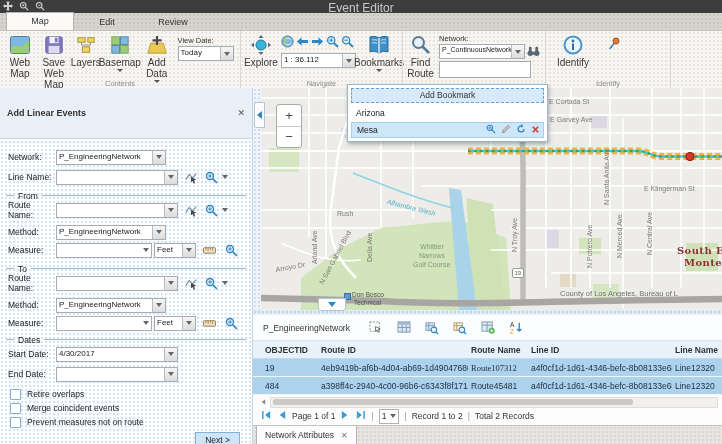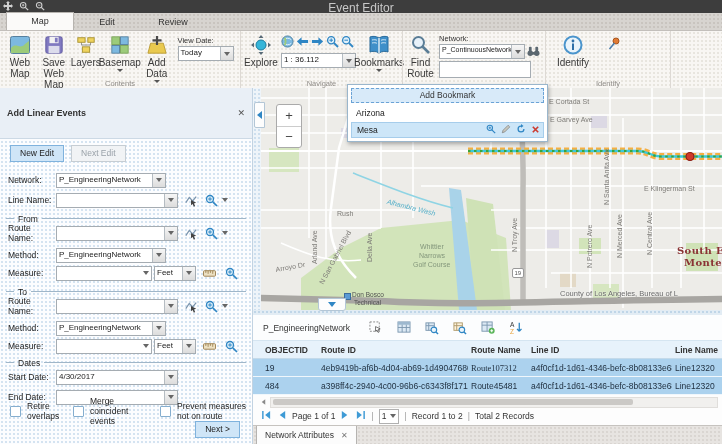--- a/index.html
+++ b/index.html
@@ -429,24 +429,20 @@
             </svg></span>
       </span>
     </div>
   </div>
 
   <div id="panel">
     <div class="phead">
       <span class="ptitle">Add Linear Events</span>
       <span class="pclose">✕</span>
     </div>
-    <div class="btnrow">
-      <span class="pbtn">New Edit</span>
-      <span class="pbtn disabled">Next Edit</span>
-    </div>
 
     <div class="prow" style="margin-top:10px;">
       <span class="plabel">Network:</span>
       <div class="combo c108">
         <span class="val">P_EngineeringNetwork</span>
         <span class="cbtn">
             <i class="car"></i>
           </span>
       </div>
     </div>
@@ -623,21 +619,21 @@
     <div class="prow" style="margin-top:4px;">
       <span class="plabel">End Date:</span>
       <div class="combo c118">
         <span class="val"></span>
         <span class="cbtn">
             <i class="car"></i>
           </span>
       </div>
     </div>
 
-    <div style="display:flex;flex-direction:row;gap:2px;">
+    <div style="margin-top:6px;display:flex;flex-direction:column;gap:2px;">
         <div class="cbrow">
           <span class="cb"></span>
           <span class="cblbl">Retire overlaps</span>
         </div>
         <div class="cbrow">
           <span class="cb"></span>
           <span class="cblbl">Merge coincident events</span>
         </div>
         <div class="cbrow">
           <span class="cb"></span>

